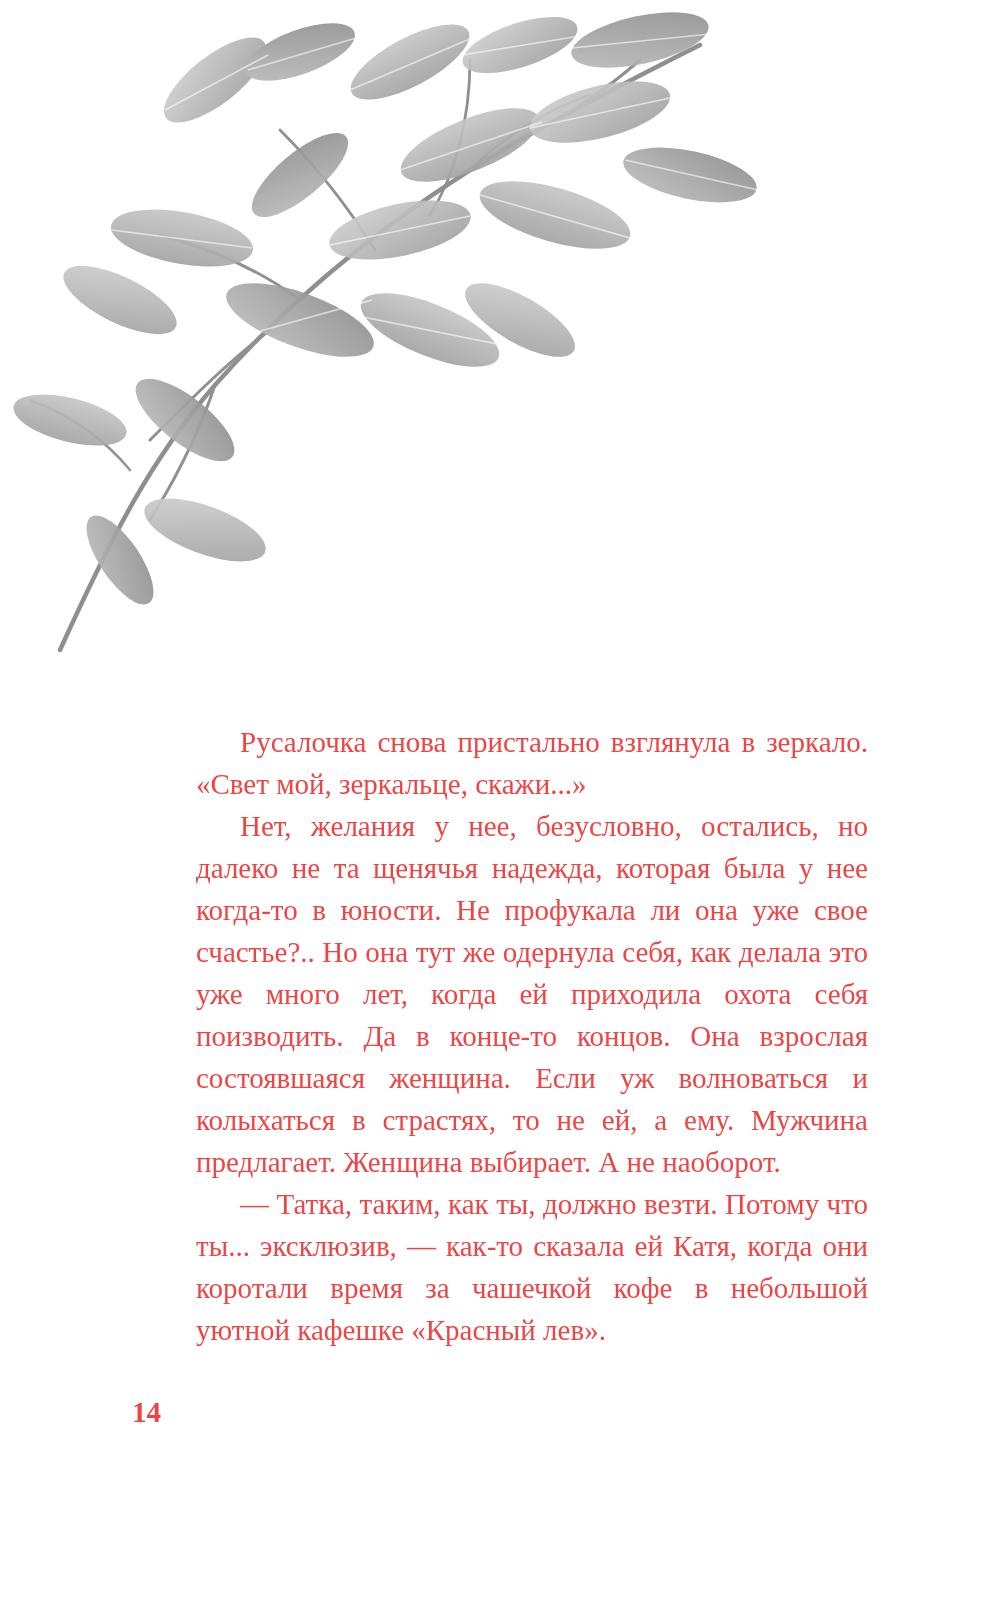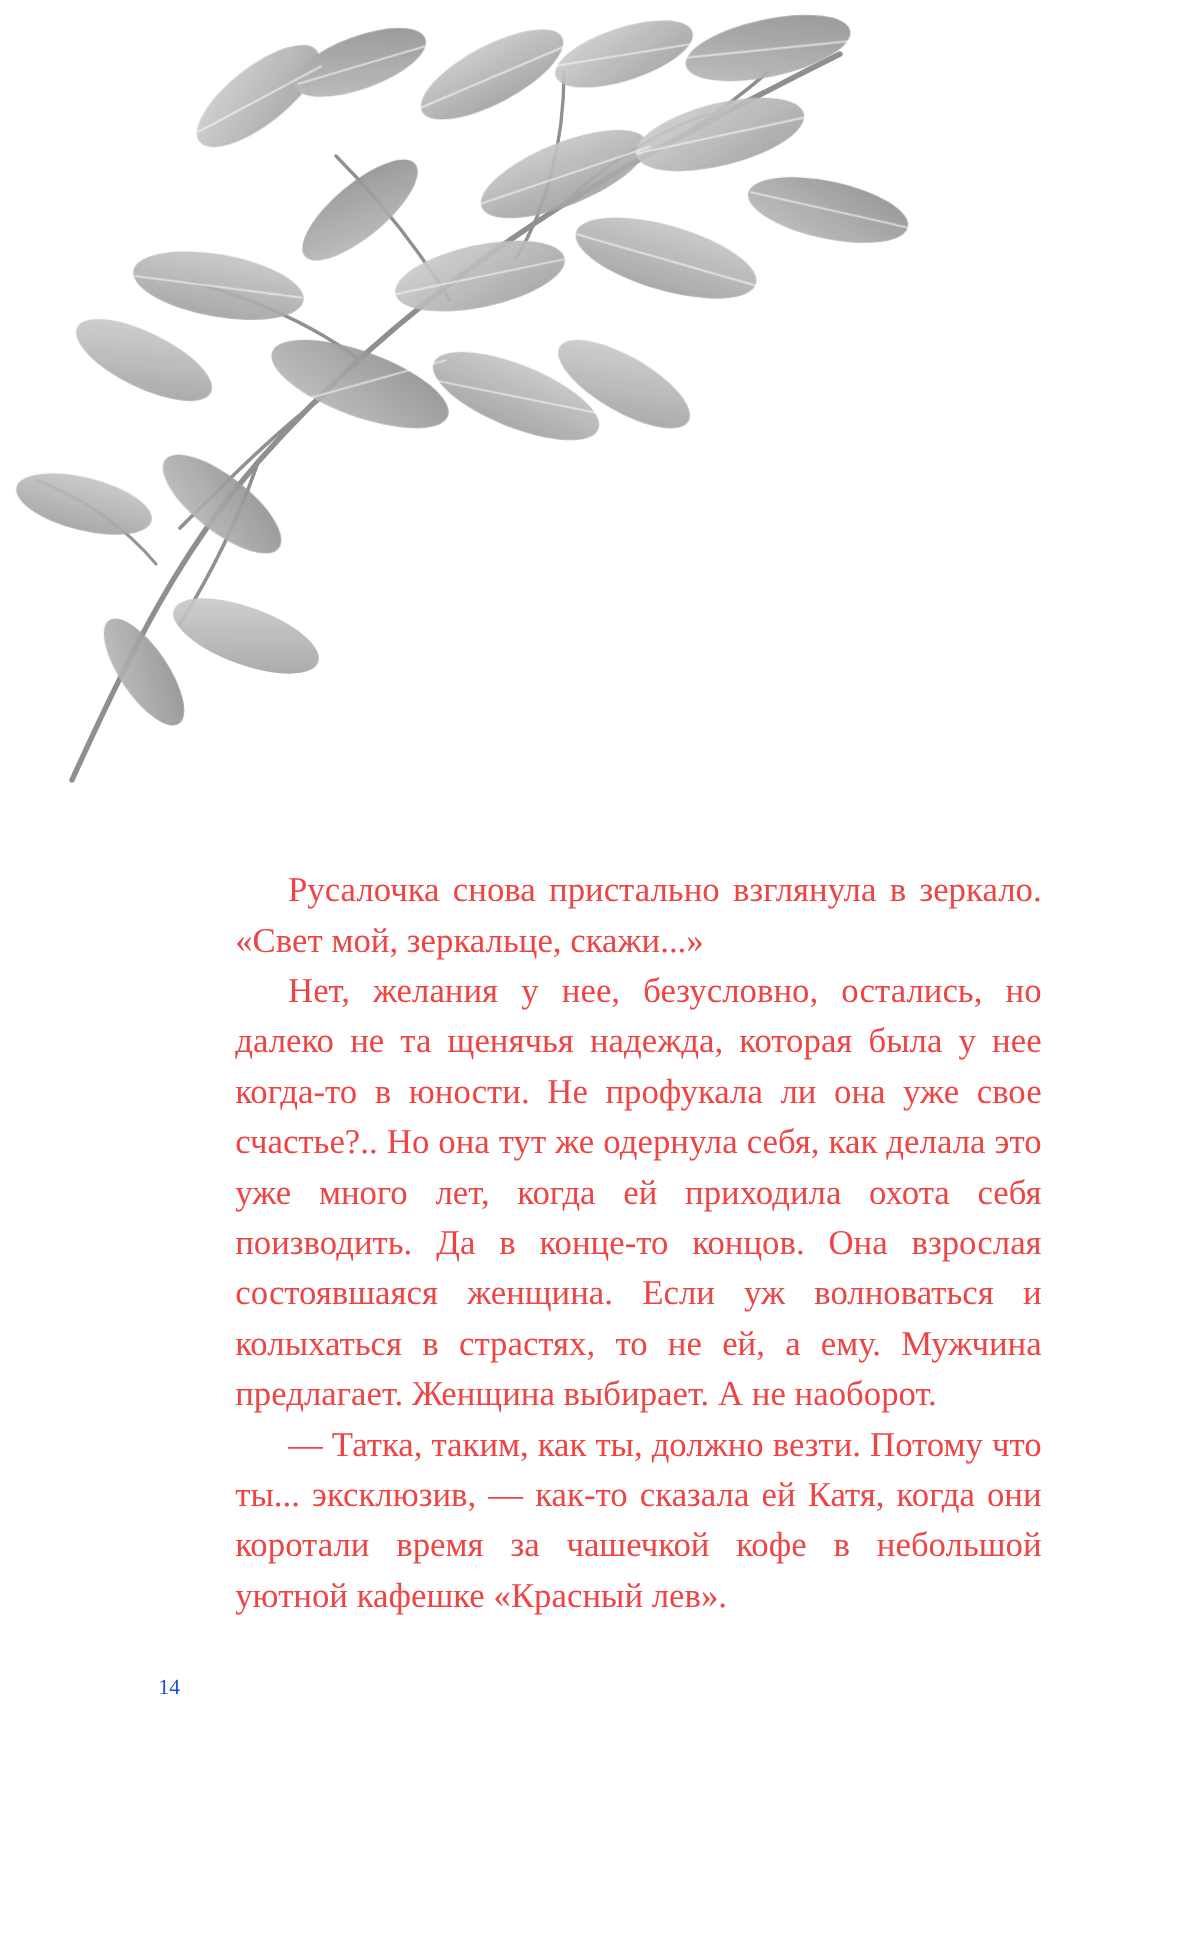--- a/index.html
+++ b/index.html
@@ -58,23 +58,24 @@
   .body-text p {
     margin: 0;
     text-indent: 44px;
   }
 
   
   .folio {
     position: absolute;
     left: 132px;
     top: 1396px;
-    font-size: 18px;
-    color: #1d4ed8;
+    font-size: 29px;
+    color: #ef4444;
     font-family: "Liberation Serif", serif;
+    font-weight: bold;
   }
 </style>
 </head>
 <body>
 
 <div class="page">
 
   <svg class="branch" viewBox="0 0 760 660" aria-hidden="true">
     <defs>
       <linearGradient id="lg1" x1="0" y1="0" x2="1" y2="1">

